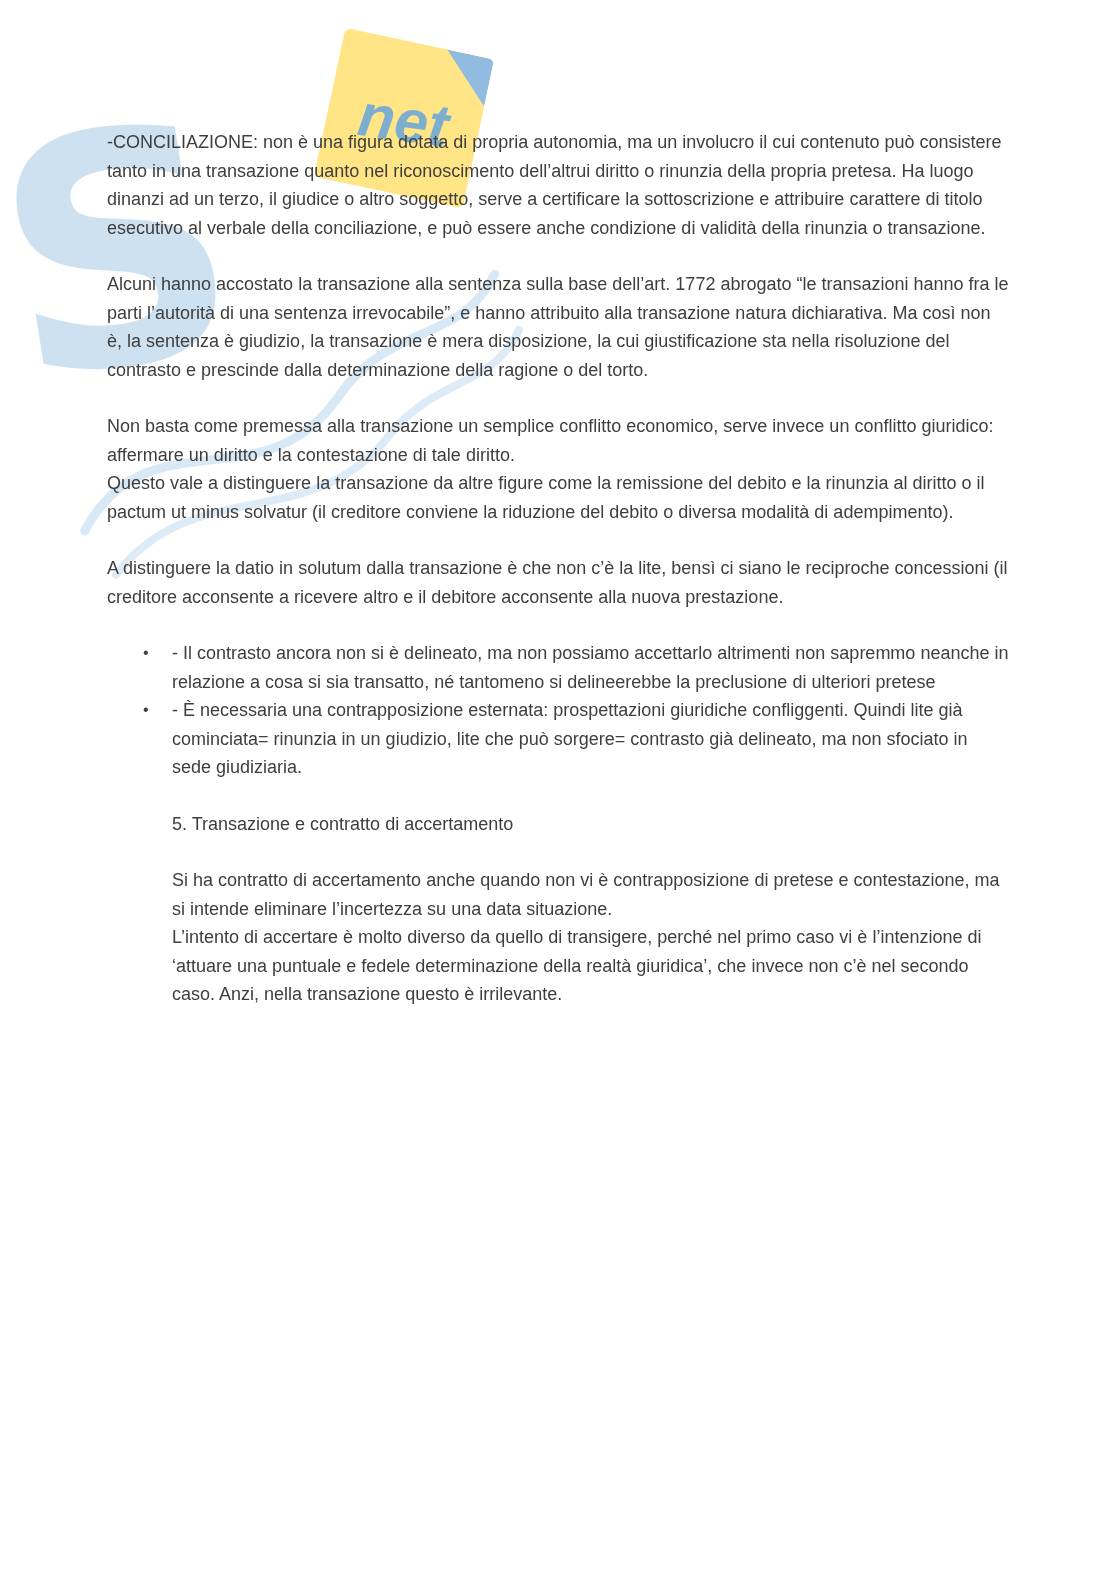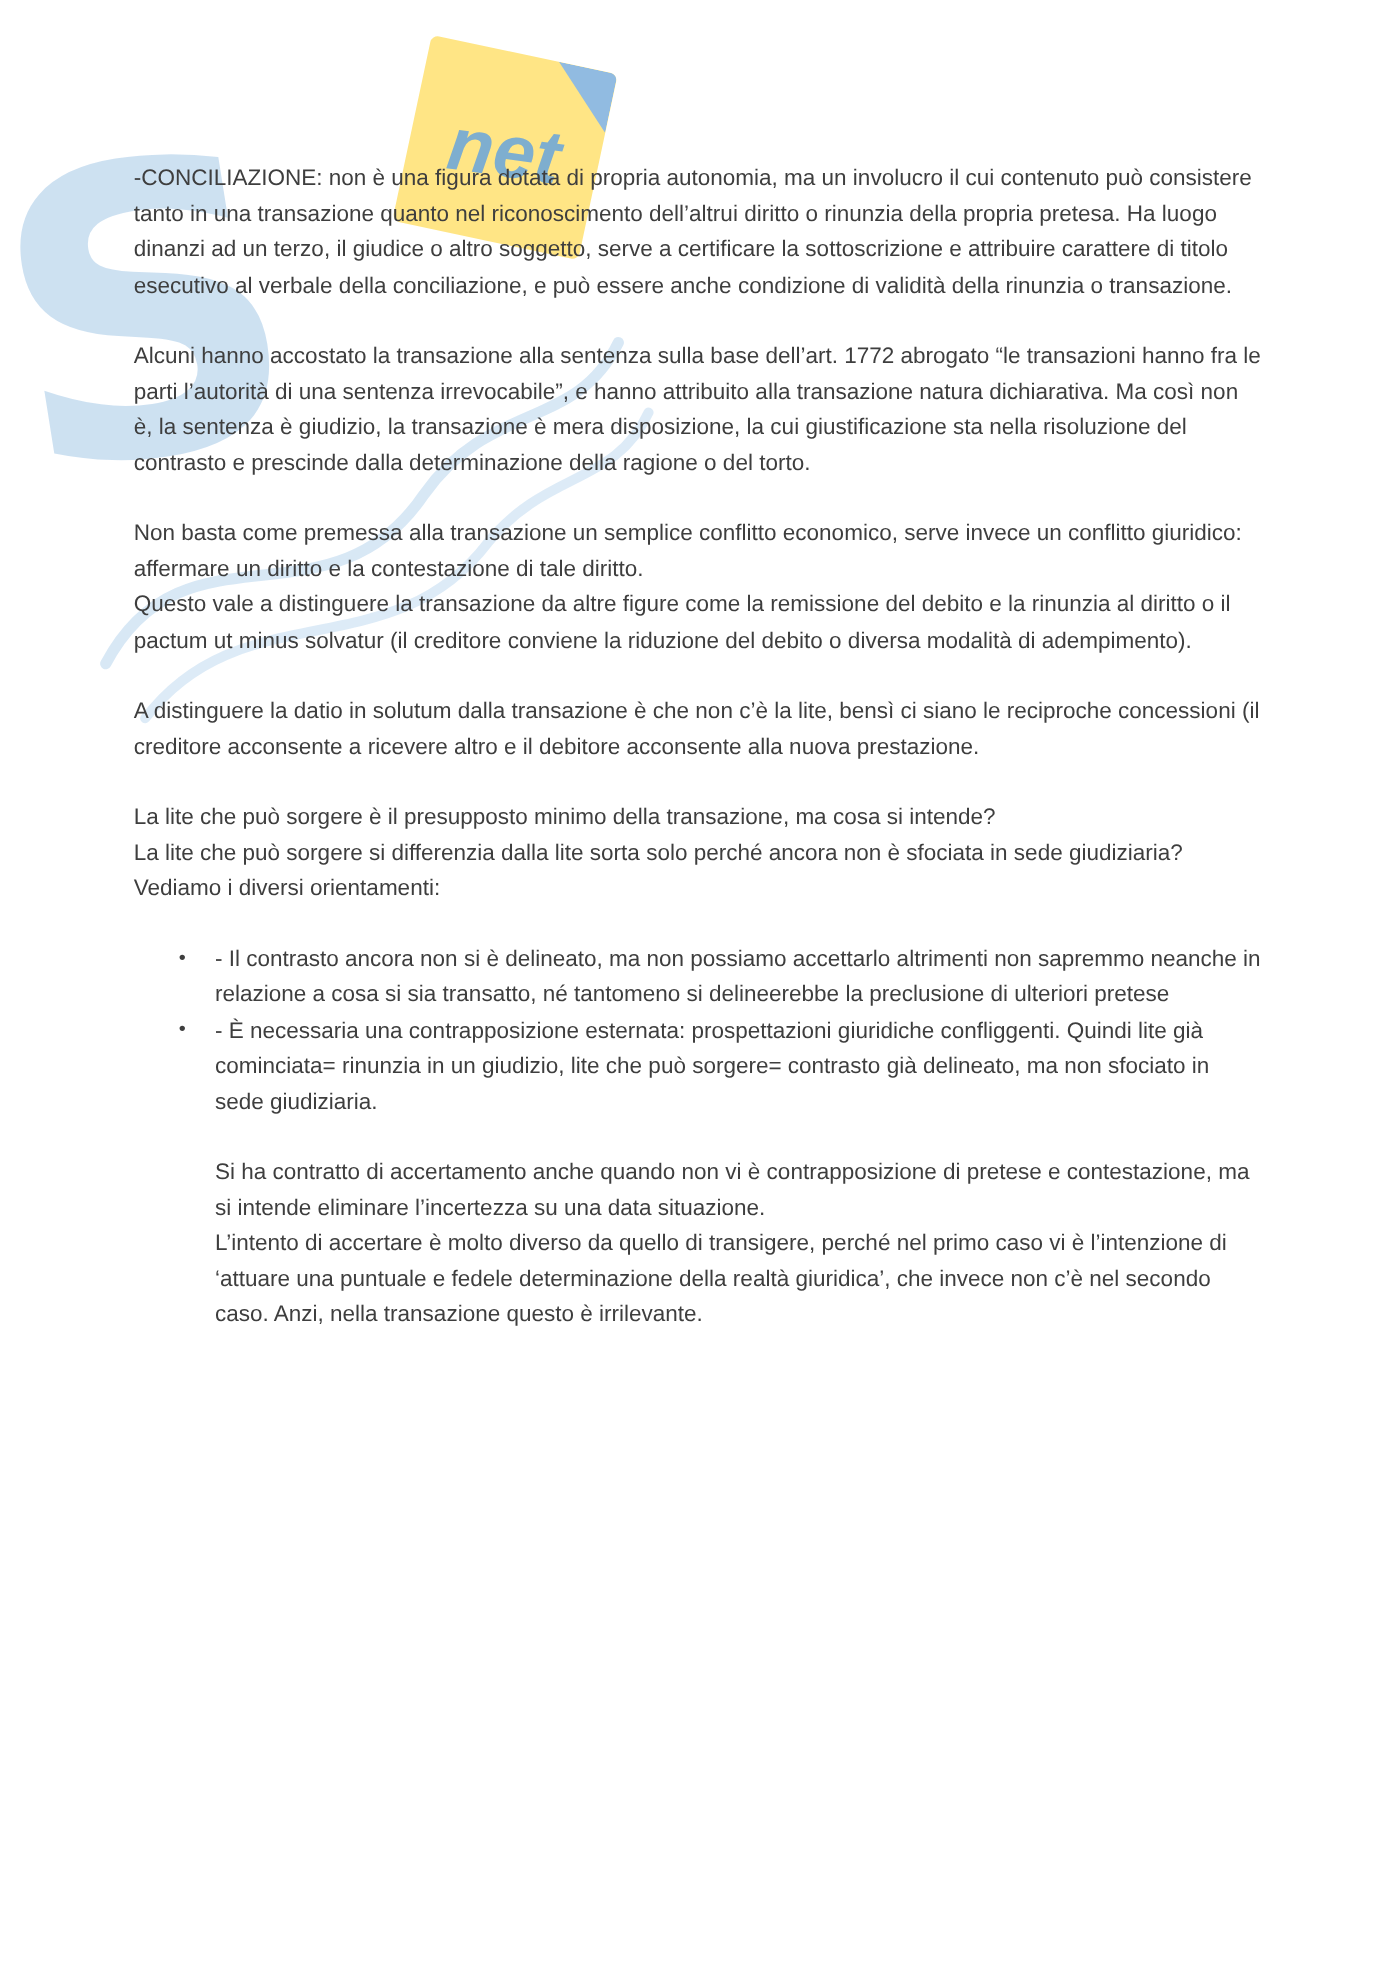--- a/index.html
+++ b/index.html
@@ -118,31 +118,30 @@
     <div class="wm-badge">net</div>
   </div>
 </div>
 
 <main class="page">
   <p class="para">-CONCILIAZIONE: non è una figura dotata di propria autonomia, ma un involucro il cui contenuto può consistere tanto in una transazione quanto nel riconoscimento dell’altrui diritto o rinunzia della propria pretesa. Ha luogo dinanzi ad un terzo, il giudice o altro soggetto, serve a certificare la sottoscrizione e attribuire carattere di titolo esecutivo al verbale della conciliazione, e può essere anche condizione di validità della rinunzia o transazione.</p>
   <p class="para">Alcuni hanno accostato la transazione alla sentenza sulla base dell’art. 1772 abrogato “le transazioni hanno fra le parti l’autorità di una sentenza irrevocabile”, e hanno attribuito alla transazione natura dichiarativa. Ma così non è, la sentenza è giudizio, la transazione è mera disposizione, la cui giustificazione sta nella risoluzione del contrasto e prescinde dalla determinazione della ragione o del torto.</p>
   <p class="para">Non basta come premessa alla transazione un semplice conflitto economico, serve invece un conflitto giuridico: affermare un diritto e la contestazione di tale diritto.
 Questo vale a distinguere la transazione da altre figure come la remissione del debito e la rinunzia al diritto o il pactum ut minus solvatur (il creditore conviene la riduzione del debito o diversa modalità di adempimento).</p>
   <p class="para">A distinguere la datio in solutum dalla transazione è che non c’è la lite, bensì ci siano le reciproche concessioni (il creditore acconsente a ricevere altro e il debitore acconsente alla nuova prestazione.</p>
-  <p class="para">La lite che può sorgere è il presupposto minimo della transazione, ma cosa si intende?
-La lite che può sorgere si differenzia dalla lite sorta solo perché ancora non è sfociata in sede giudiziaria? Vediamo i diversi orientamenti:</p>
 
   <ul class="bullets">
     <li class="bullet-item">
       <span class="marker">•</span>
       <span class="li-text">- Il contrasto ancora non si è delineato, ma non possiamo accettarlo altrimenti non sapremmo neanche in relazione a cosa si sia transatto, né tantomeno si delineerebbe la preclusione di ulteriori pretese</span>
     </li>
     <li class="bullet-item">
       <span class="marker">•</span>
       <span class="li-text">- È necessaria una contrapposizione esternata: prospettazioni giuridiche confliggenti. Quindi lite già cominciata= rinunzia in un giudizio, lite che può sorgere= contrasto già delineato, ma non sfociato in sede giudiziaria.</span>
     </li>
   </ul>
 
   <div class="indent">
+    <p class="para">5. Transazione e contratto di accertamento</p>
     <p class="para last">Si ha contratto di accertamento anche quando non vi è contrapposizione di pretese e contestazione, ma si intende eliminare l’incertezza su una data situazione.
 L’intento di accertare è molto diverso da quello di transigere, perché nel primo caso vi è l’intenzione di ‘attuare una puntuale e fedele determinazione della realtà giuridica’, che invece non c’è nel secondo caso. Anzi, nella transazione questo è irrilevante.</p>
   </div>
 </main>
 
 </body></html>

